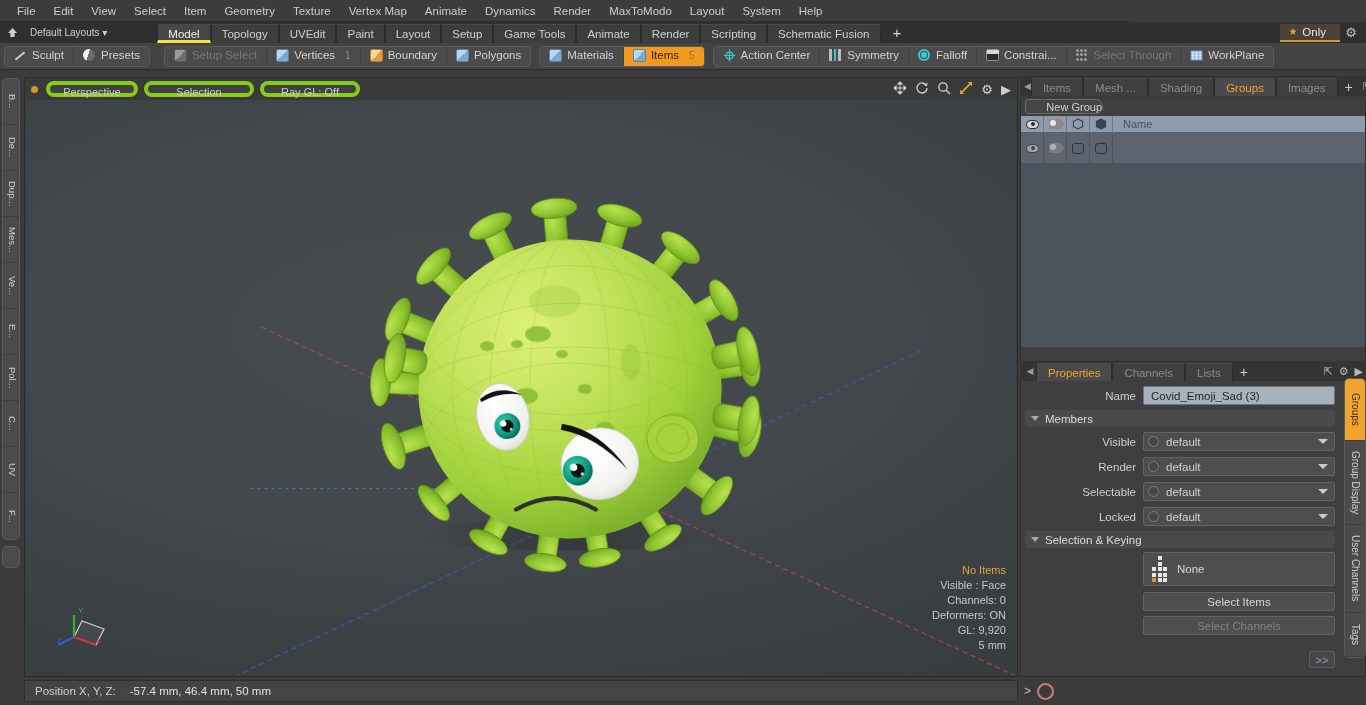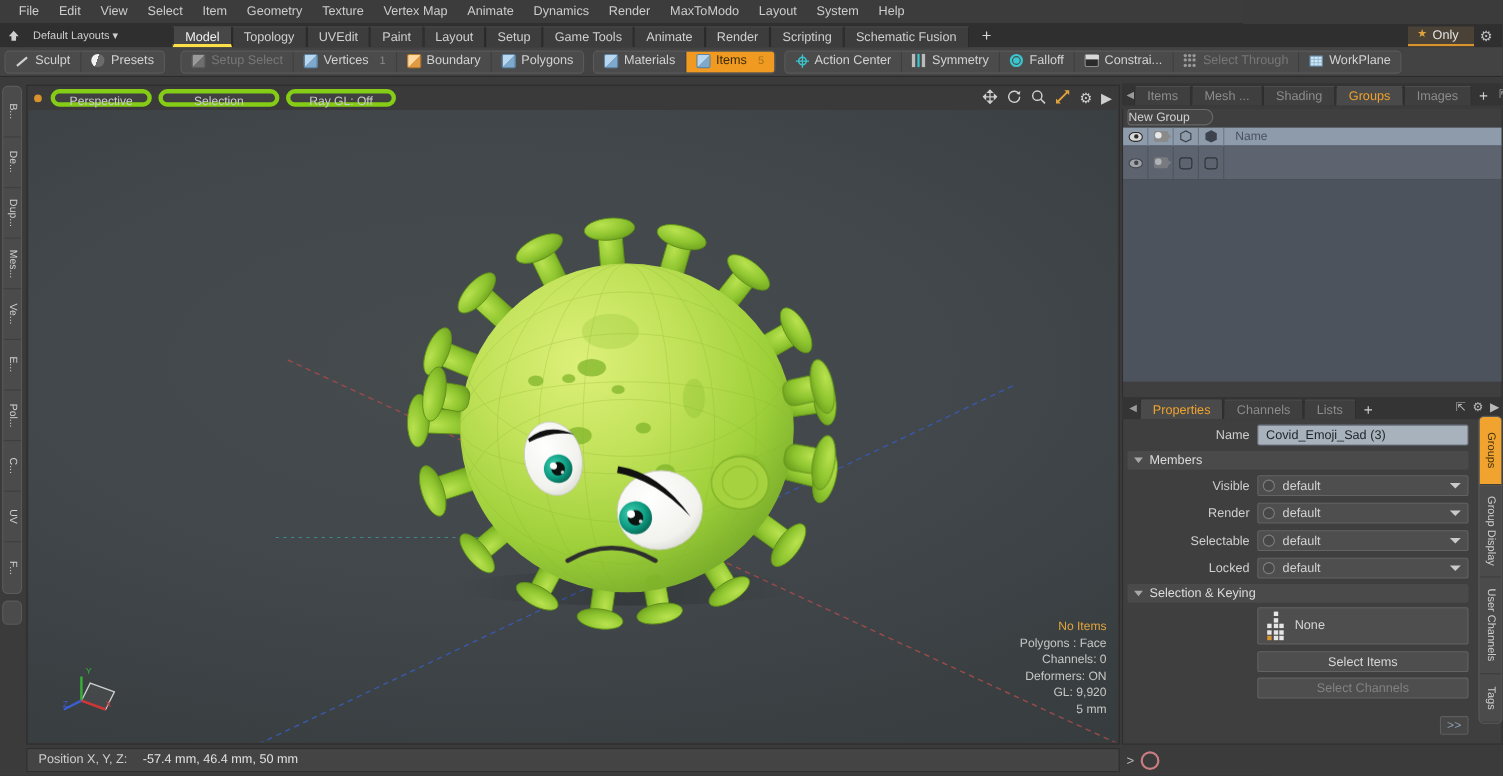--- a/index.html
+++ b/index.html
@@ -147,21 +147,21 @@
     border-radius: 3px 3px 0 0; white-space: nowrap;
   }
   .rtab.sel { background: #4a4a4a; color: #f0a32e; }
   .rtab.dim { color: #8c8c8c; }
   .rtab.plus { background: transparent; border: none; color: #cfcfcf; font-size: 14px; padding: 0 7px; }
   .rp-tabrow .spacer { flex: 1; }
   .rp-ic { color: #b9b9b9; font-size: 11px; padding: 0 3px; line-height: 20px; }
 
   .rp-body { background: #3f3f3f; height: 265px; border: 1px solid #2e2e2e; border-top: none; }
   .newgroup {
-    margin: 3px 0 2px 4px; width: 78px; height: 15px; line-height: 14px; text-align: left;
+    margin: 3px 0 2px 4px; width: 78px; height: 15px; line-height: 14px; text-align: right;
     border: 1px solid #6a6a6a; border-radius: 3px 8px 8px 3px; font-size: 11px; color: #d2d2d2; background: #454545;
   }
   .gl-head { display: flex; height: 17px; align-items: center; background: #8e9bab; border-bottom: 1px solid #586070; }
   .gl-head .cell { width: 23px; height: 17px; display: flex; align-items: center; justify-content: center; border-right: 1px solid #6d7888; }
   .gl-head .namecell { flex: 1; padding-left: 10px; color: #4a5160; font-size: 11px; }
   .gl-row { display: flex; height: 30px; background: #5d6470; align-items: stretch; }
   .gl-row .cell { width: 23px; display: flex; align-items: center; justify-content: center; border-right: 1px solid #4e555f; }
   .gl-row .namecell { flex: 1; padding-left: 4px; padding-top: 2px; font-size: 11.5px; }
   .gl-rest { background: #4d535c; height: 184px; }
   .gname { color: #f0a32e; font-weight: bold; }
@@ -655,21 +655,21 @@
           <text x="26" y="14" fill="#35b035" font-size="8" font-family="Liberation Sans, sans-serif">Y</text>
           <line x1="22" y1="38" x2="6" y2="46" stroke="#3b5fd0" stroke-width="2.2"></line>
           <text x="5" y="44" fill="#3b5fd0" font-size="8" font-family="Liberation Sans, sans-serif">Z</text>
           <line x1="22" y1="38" x2="44" y2="46" stroke="#cf3535" stroke-width="2.2"></line>
           <text x="44" y="44" fill="#cf3535" font-size="8" font-family="Liberation Sans, sans-serif">X</text>
         </svg>
       </div>
 
       <div class="vp-stats">
         <div class="hl">No Items</div>
-        <div>Polygons : Face</div>
+        <div>Visible : Face</div>
         <div>Channels: 0</div>
         <div>Deformers: ON</div>
         <div>GL: 9,920</div>
         <div>5 mm</div>
       </div>
     </div>
   </div>
 
   <div class="rightpanel">
     <div class="rp-tabrow">

